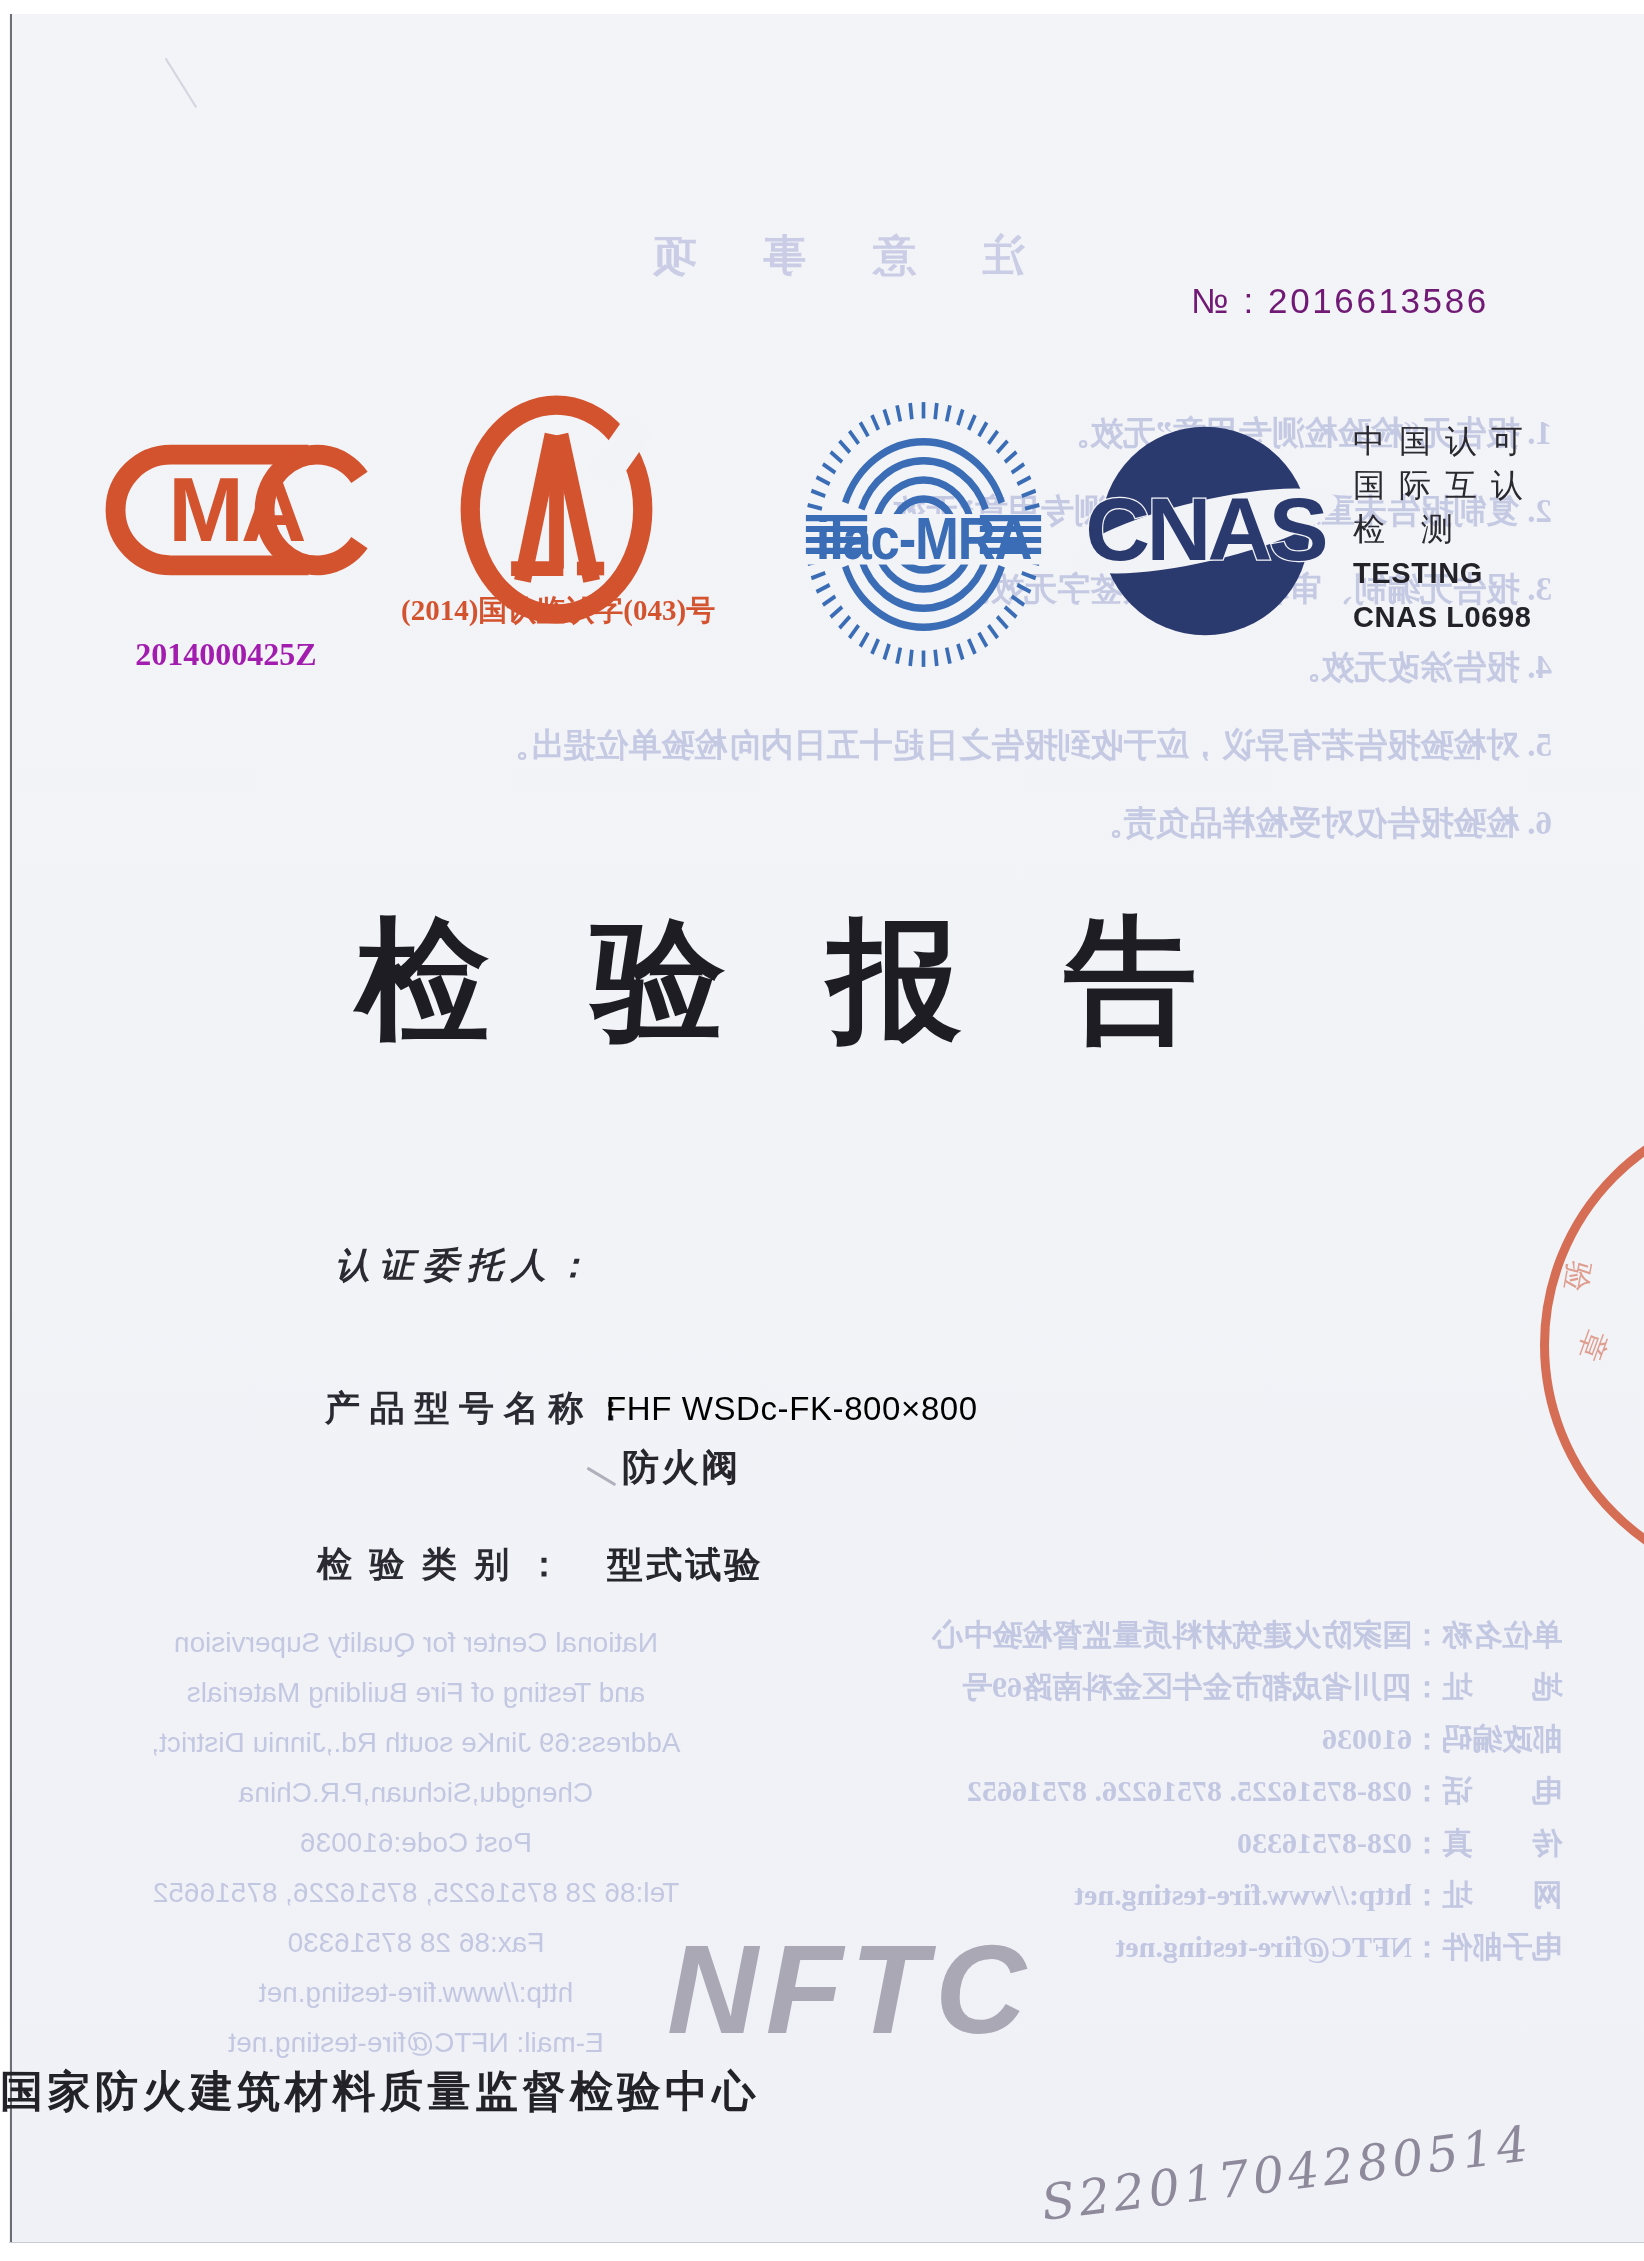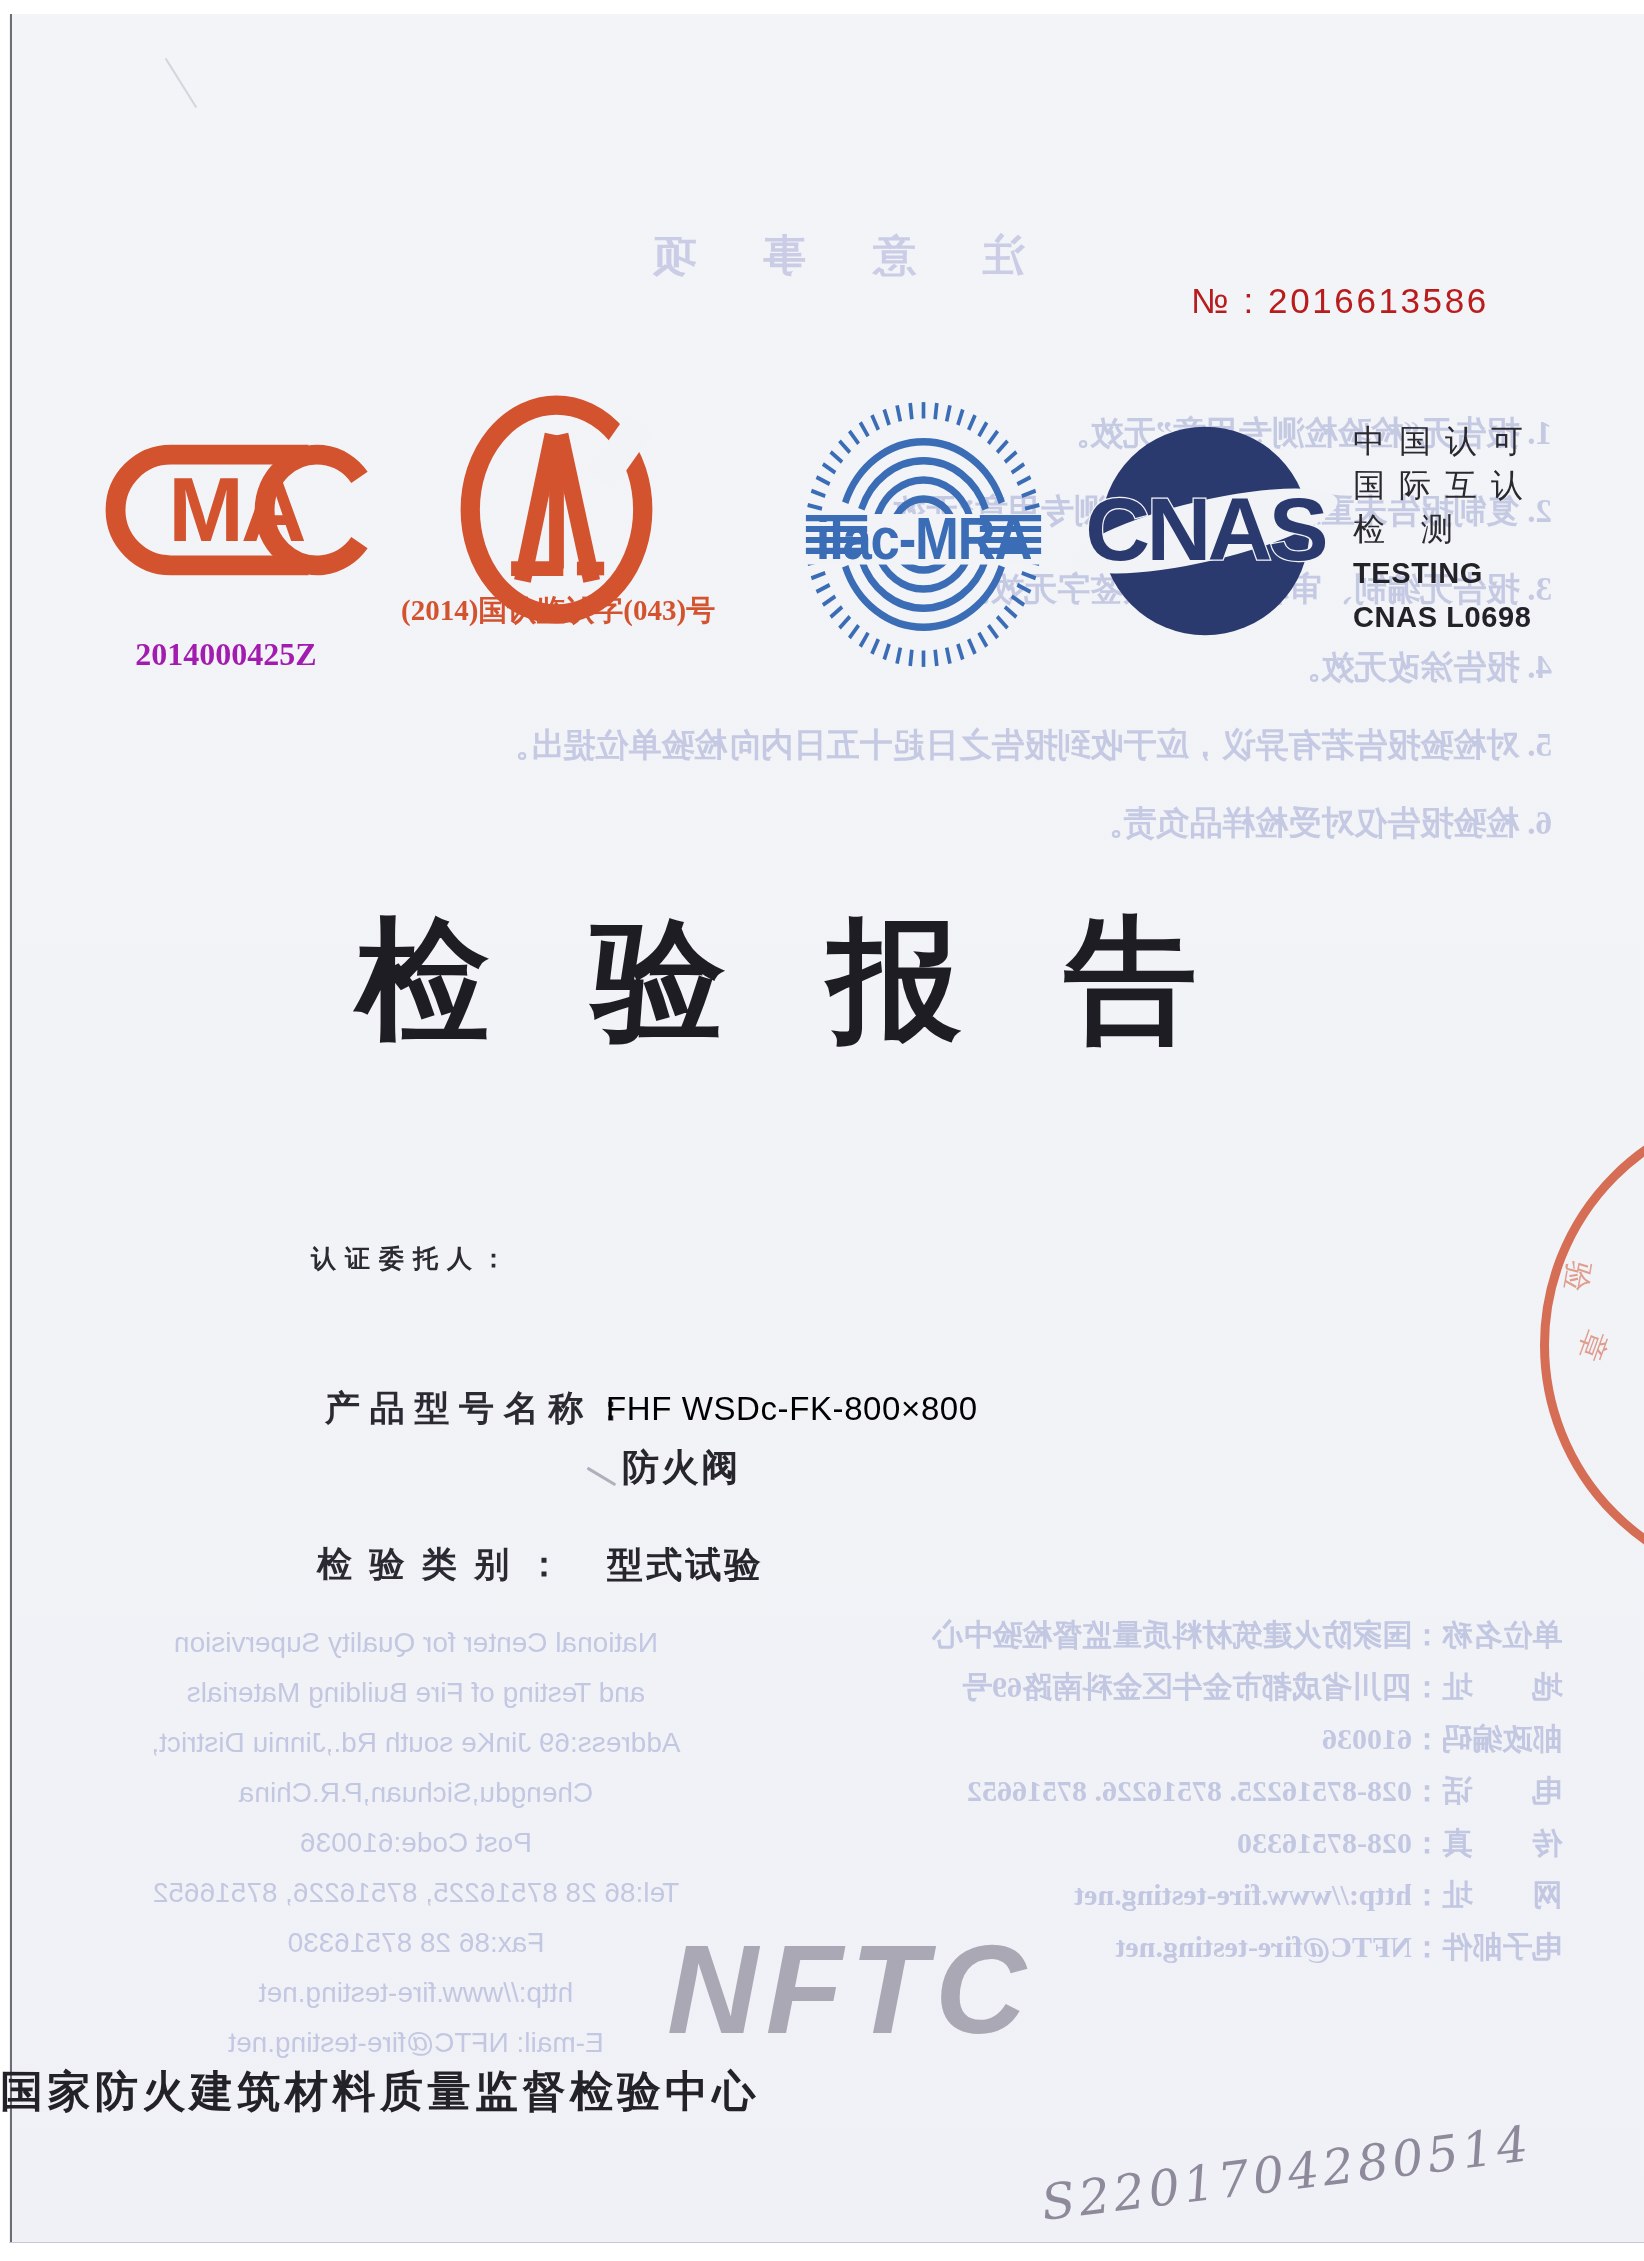--- a/index.html
+++ b/index.html
@@ -17,32 +17,32 @@
       font-size:43px;letter-spacing:28px;color:rgba(140,148,200,0.40);}
   #bleed-notes{left:90px;top:394px;width:1462px;font-size:33px;line-height:78px;text-align:left;}
   #bleed-addr-en{left:97px;top:1618px;width:638px;font-size:28px;line-height:50px;text-align:center;
       font-family:"Liberation Sans",sans-serif;font-weight:500;color:rgba(150,157,205,0.50);}
   #bleed-addr-cn{left:763px;top:1609px;width:799px;font-size:30px;line-height:52px;text-align:left;
       color:rgba(148,155,205,0.50);}
 
   
   .front{z-index:2;}
   #report-no{left:1191px;top:281px;font-family:"Liberation Sans",sans-serif;
-      font-size:35px;letter-spacing:2.6px;color:#b91c1c;}
+      font-size:35px;letter-spacing:2.6px;color:#701a75;}
   #cma-code{left:81px;top:588px;width:290px;text-align:center;font-size:32px;font-weight:700;color:#a21caf;margin-top:48px;}
   #cal-code{left:401px;top:591px;width:348px;font-size:29px;font-weight:700;color:#d4532f;}
   #cnas-side{left:1353px;top:419px;width:206px;line-height:44px;}
   .cnas-cn{font-size:32px;letter-spacing:14px;color:#2a2930;}
   .cnas-en{font-family:"Liberation Sans",sans-serif;font-size:29px;font-weight:700;color:#232228;letter-spacing:0.6px;}
 
   #doc-title{left:356px;top:892px;font-size:133px;font-weight:700;letter-spacing:103px;
       color:#1e1d24;white-space:nowrap;}
 
   .field-label{font-weight:600;color:#2b2a32;}
-  #applicant-label{left:311px;top:1242px;font-size:25px;letter-spacing:9px;}
+  #applicant-label{left:335px;top:1242px;font-size:35px;letter-spacing:9px;font-style:italic;}
   #applicant-value{left:611px;top:1241px;font-size:36px;font-weight:600;letter-spacing:1.3px;}
   #product-label{left:325px;top:1385px;font-size:35px;letter-spacing:9.7px;}
   #product-value-1{left:606px;top:1390px;font-family:"Liberation Sans",sans-serif;
       font-size:33px;font-weight:500;letter-spacing:0.6px;color:#000000;}
   #product-value-2{left:622px;top:1443px;font-size:37px;font-weight:600;letter-spacing:2.6px;}
   #pencil-tick{left:585px;top:1475px;width:33px;height:2.6px;background:#a09dab;
       transform:rotate(31deg);border-radius:1.3px;opacity:.8;}
   #category-label{left:317px;top:1541px;font-size:35px;letter-spacing:17.4px;}
   #category-value{left:607px;top:1541px;font-size:36px;font-weight:600;letter-spacing:3.2px;}
 

